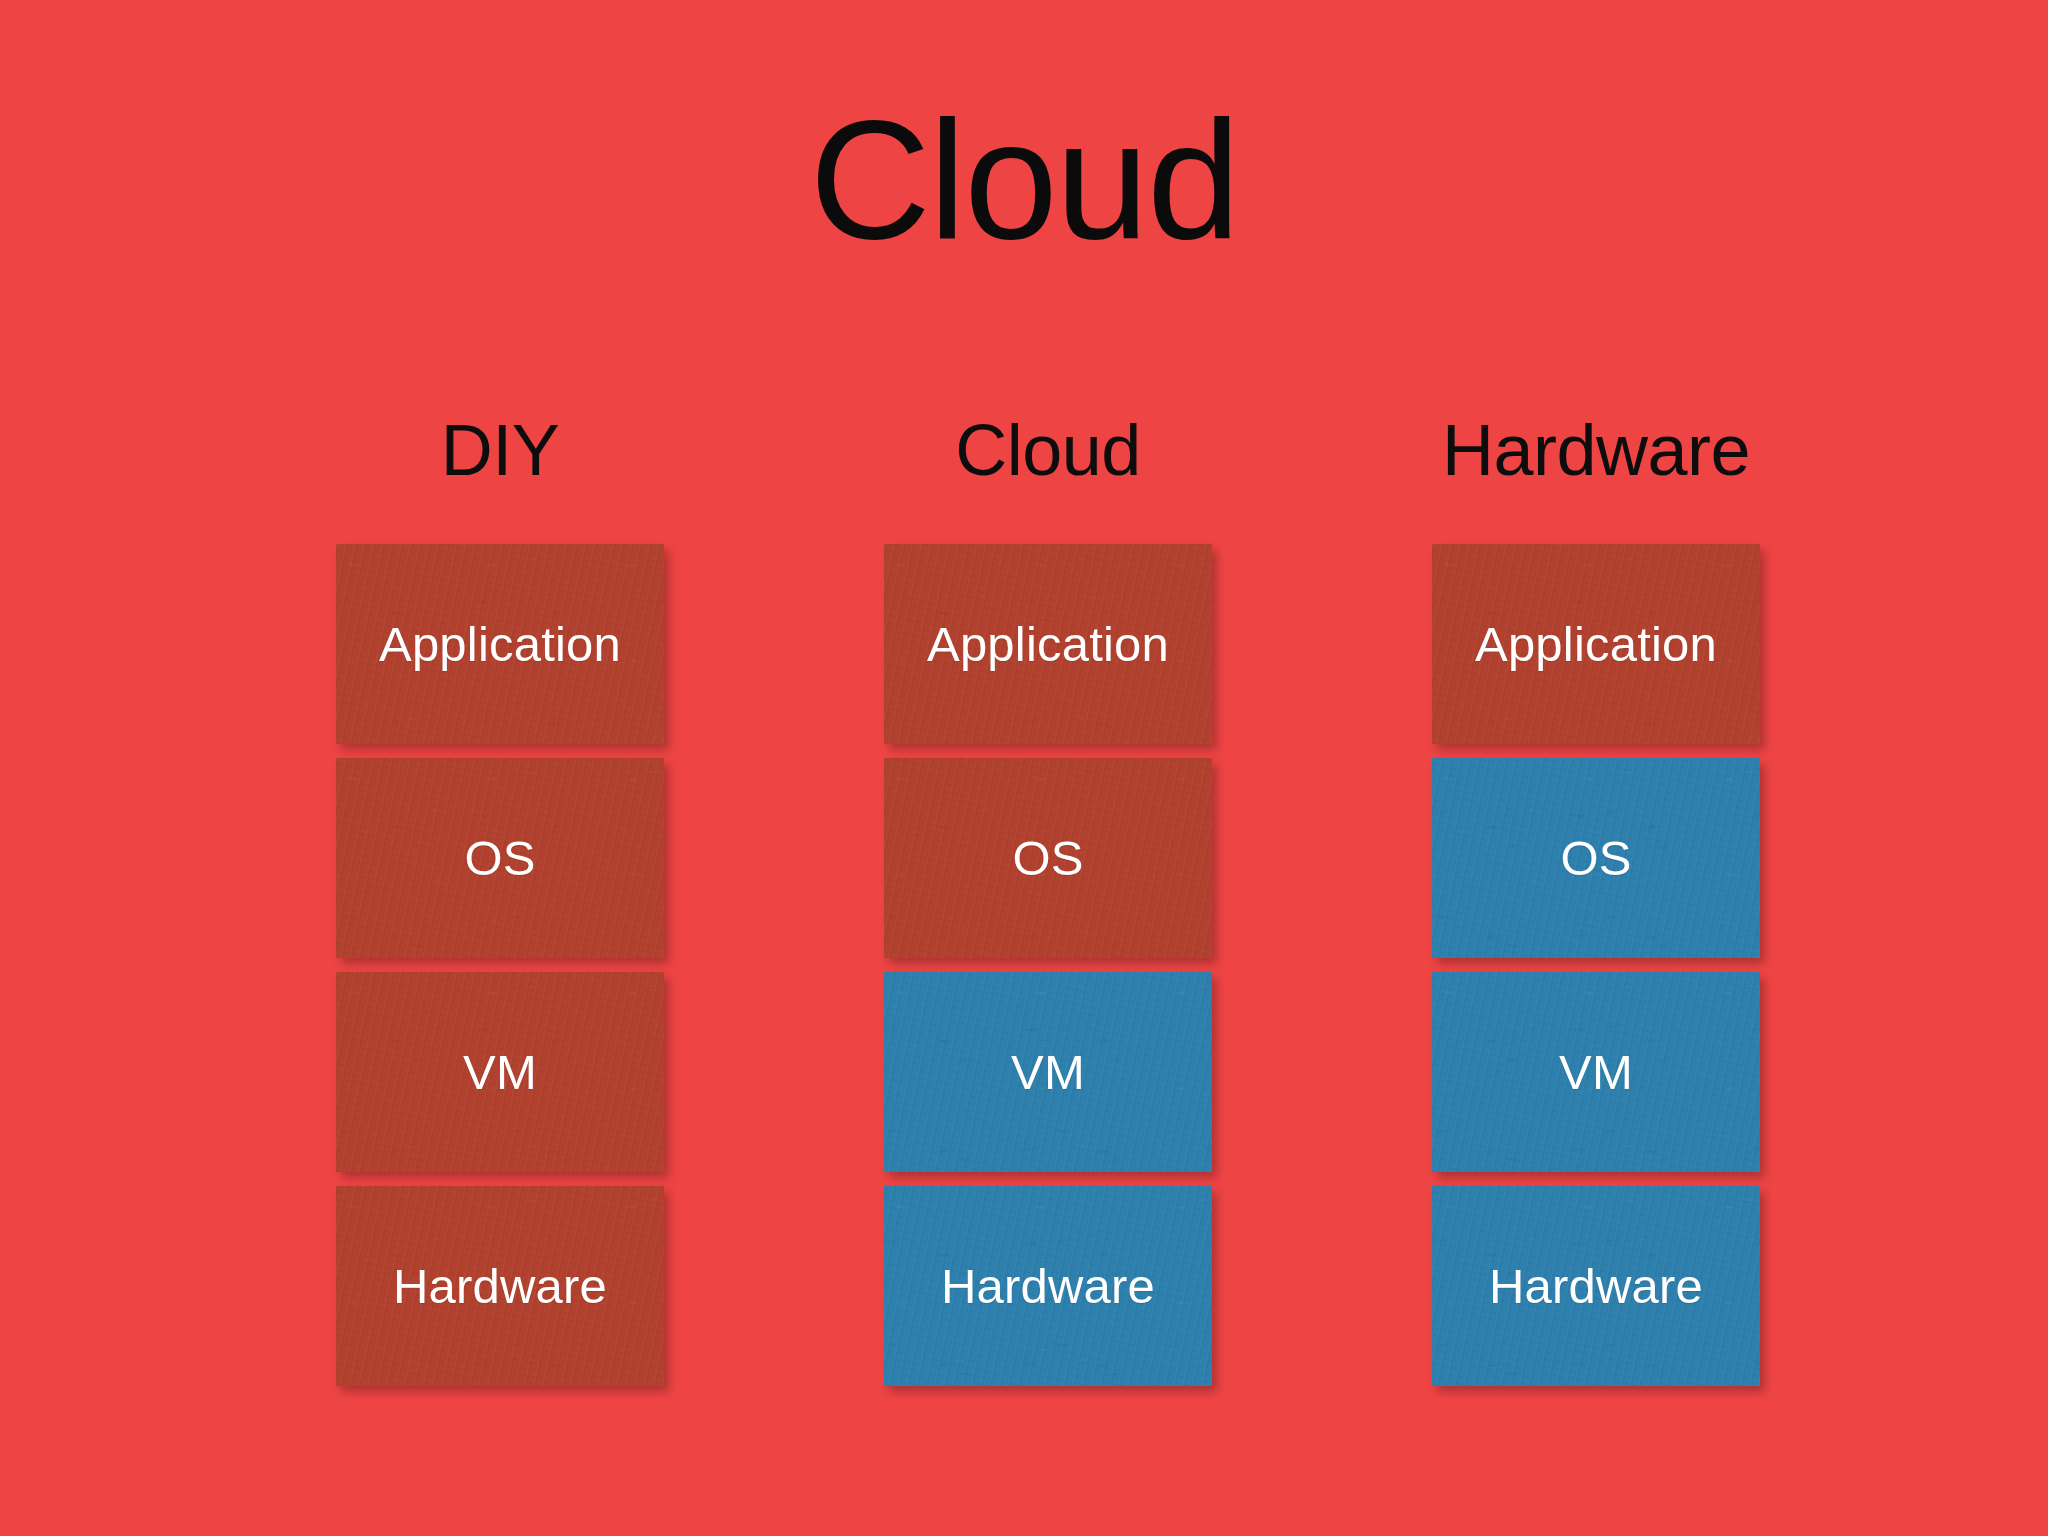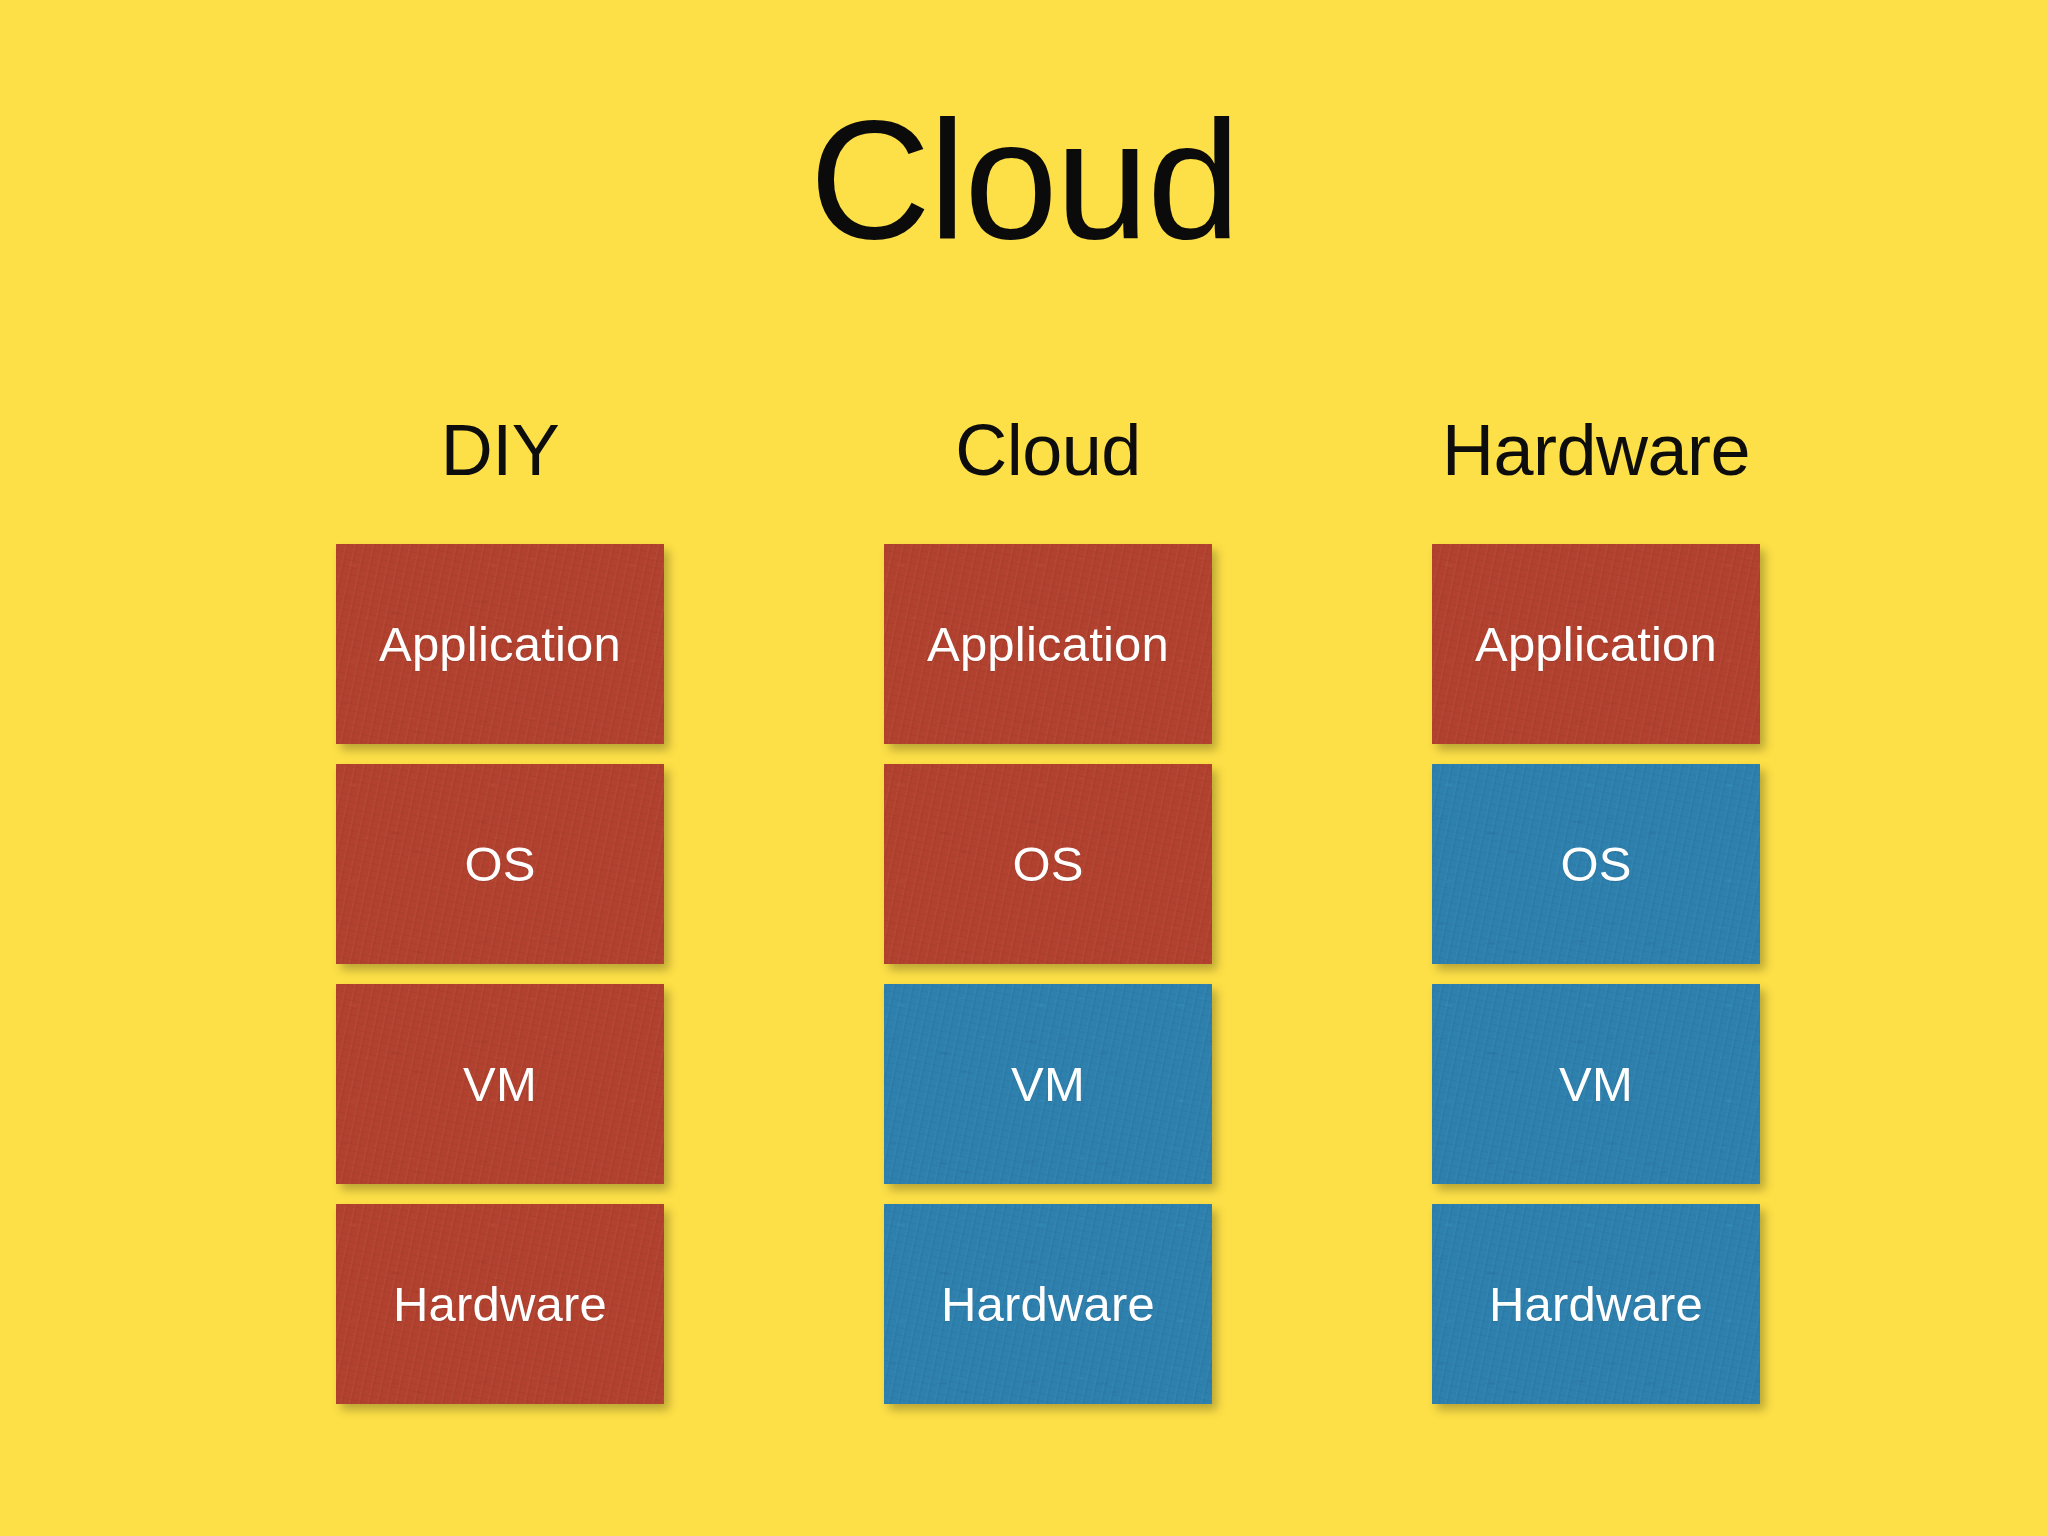--- a/index.html
+++ b/index.html
@@ -14,21 +14,21 @@
     overflow: hidden;
     font-family: "Liberation Sans", sans-serif;
     color: #111111;
     -webkit-font-smoothing: antialiased;
   }
 
   .slide {
     position: relative;
     width: 2048px;
     height: 1536px;
-    background: #fde047;
+    background: #ef4444;
   }
 
   
   .slide-title {
     position: absolute;
     top: 92px;
     left: 0;
     width: 2048px;
     text-align: center;
     font-size: 168px;
@@ -68,21 +68,21 @@
     font-size: 72px;
     font-weight: 300;
     letter-spacing: -0.5px;
     color: #0d0d0d;
     white-space: nowrap;
   }
 
   .stack {
     display: flex;
     flex-direction: column;
-    gap: 20px;
+    gap: 14px;
     margin-top: 34px;
   }
 
   .layer-box {
     position: relative;
     height: 200px;
     display: flex;
     align-items: center;
     justify-content: center;
     color: #ffffff;

